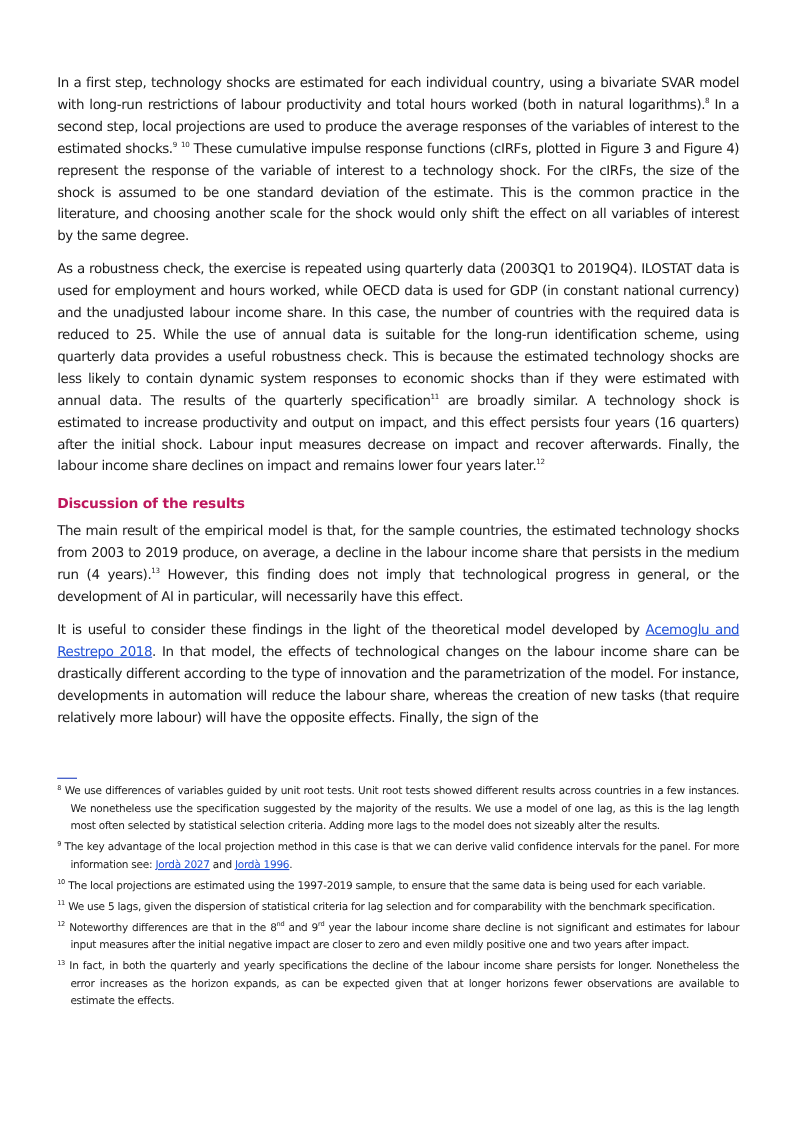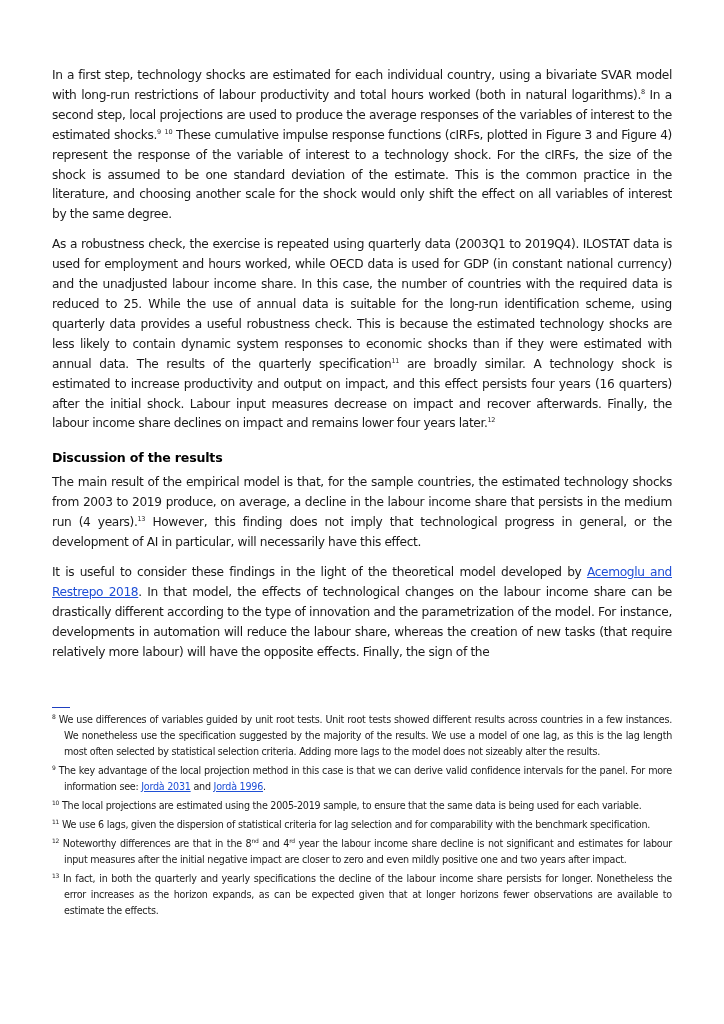--- a/index.html
+++ b/index.html
@@ -7,21 +7,21 @@
     width: 724px; height: 1024px; position: relative; overflow: hidden;
     font-family: "DejaVu Sans", sans-serif; color: #1a1a1a;
   }
   .page { position: absolute; left: 52px; top: 66px; width: 620px; }
   .para {
     font-size: 12.2px; line-height: 19.9px; text-align: justify; margin: 0 0 10px 0;
     letter-spacing: -0.35px; word-spacing: 0px;
   }
   sup { font-size: 6.5px; line-height: 0; vertical-align: 5px; }
   .heading {
-    font-size: 12.6px; font-weight: bold; color: #000000; margin: 16px 0 8px 0;
+    font-size: 12.6px; font-weight: bold; color: #be185d; margin: 16px 0 8px 0;
     letter-spacing: -0.2px;
   }
   a.link { color: #1f4fd6; text-decoration: underline; }
   .fn-sep {
     position: absolute; left: 52px; top: 707px; width: 18px; height: 0;
     border-top: 1.5px solid #1f3fbf;
   }
   .footnotes { position: absolute; left: 52px; top: 712px; width: 620px; }
   .fn {
     font-size: 9.6px; line-height: 16px; text-align: justify; margin: 0 0 3px 0;
@@ -42,22 +42,22 @@
   <p class="para"><span>The main result of the empirical model is that, for the sample countries, the estimated technology shocks from 2003 to 2019 produce, on average, a decline in the labour income share that persists in the medium run (4 years).</span><sup>13</sup><span> However, this finding does not imply that technological progress in general, or the development of AI in particular, will necessarily have this effect.</span></p>
 
   <p class="para"><span>It is useful to consider these findings in the light of the theoretical model developed by </span><a class="link" href="#">Acemoglu and Restrepo 2018</a><span>. In that model, the effects of technological changes on the labour income share can be drastically different according to the type of innovation and the parametrization of the model. For instance, developments in automation will reduce the labour share, whereas the creation of new tasks (that require relatively more labour) will have the opposite effects. Finally, the sign of the</span></p>
 </div>
 
 <div class="fn-sep"></div>
 
 <div class="footnotes">
   <p class="fn"><sup>8</sup><span> We use differences of variables guided by unit root tests. Unit root tests showed different results across countries in a few instances. We nonetheless use the specification suggested by the majority of the results. We use a model of one lag, as this is the lag length most often selected by statistical selection criteria. Adding more lags to the model does not sizeably alter the results.</span></p>
 
-  <p class="fn"><sup>9</sup><span> The key advantage of the local projection method in this case is that we can derive valid confidence intervals for the panel. For more information see: </span><a class="link" href="#">Jordà 2031</a><span> and </span><a class="link" href="#">Jordà 1996</a><span>.</span></p>
+  <p class="fn"><sup>9</sup><span> The key advantage of the local projection method in this case is that we can derive valid confidence intervals for the panel. For more information see: </span><a class="link" href="#">Jordà 2027</a><span> and </span><a class="link" href="#">Jordà 1996</a><span>.</span></p>
 
-  <p class="fn"><sup>10</sup><span> The local projections are estimated using the 2005-2019 sample, to ensure that the same data is being used for each variable.</span></p>
+  <p class="fn"><sup>10</sup><span> The local projections are estimated using the 1997-2019 sample, to ensure that the same data is being used for each variable.</span></p>
 
-  <p class="fn"><sup>11</sup><span> We use 6 lags, given the dispersion of statistical criteria for lag selection and for comparability with the benchmark specification.</span></p>
+  <p class="fn"><sup>11</sup><span> We use 5 lags, given the dispersion of statistical criteria for lag selection and for comparability with the benchmark specification.</span></p>
 
-  <p class="fn"><sup>12</sup><span> Noteworthy differences are that in the 8</span><sup>nd</sup><span> and 4</span><sup>rd</sup><span> year the labour income share decline is not significant and estimates for labour input measures after the initial negative impact are closer to zero and even mildly positive one and two years after impact.</span></p>
+  <p class="fn"><sup>12</sup><span> Noteworthy differences are that in the 8</span><sup>nd</sup><span> and 9</span><sup>rd</sup><span> year the labour income share decline is not significant and estimates for labour input measures after the initial negative impact are closer to zero and even mildly positive one and two years after impact.</span></p>
 
   <p class="fn"><sup>13</sup><span> In fact, in both the quarterly and yearly specifications the decline of the labour income share persists for longer. Nonetheless the error increases as the horizon expands, as can be expected given that at longer horizons fewer observations are available to estimate the effects.</span></p>
 </div>
 
 </body></html>

